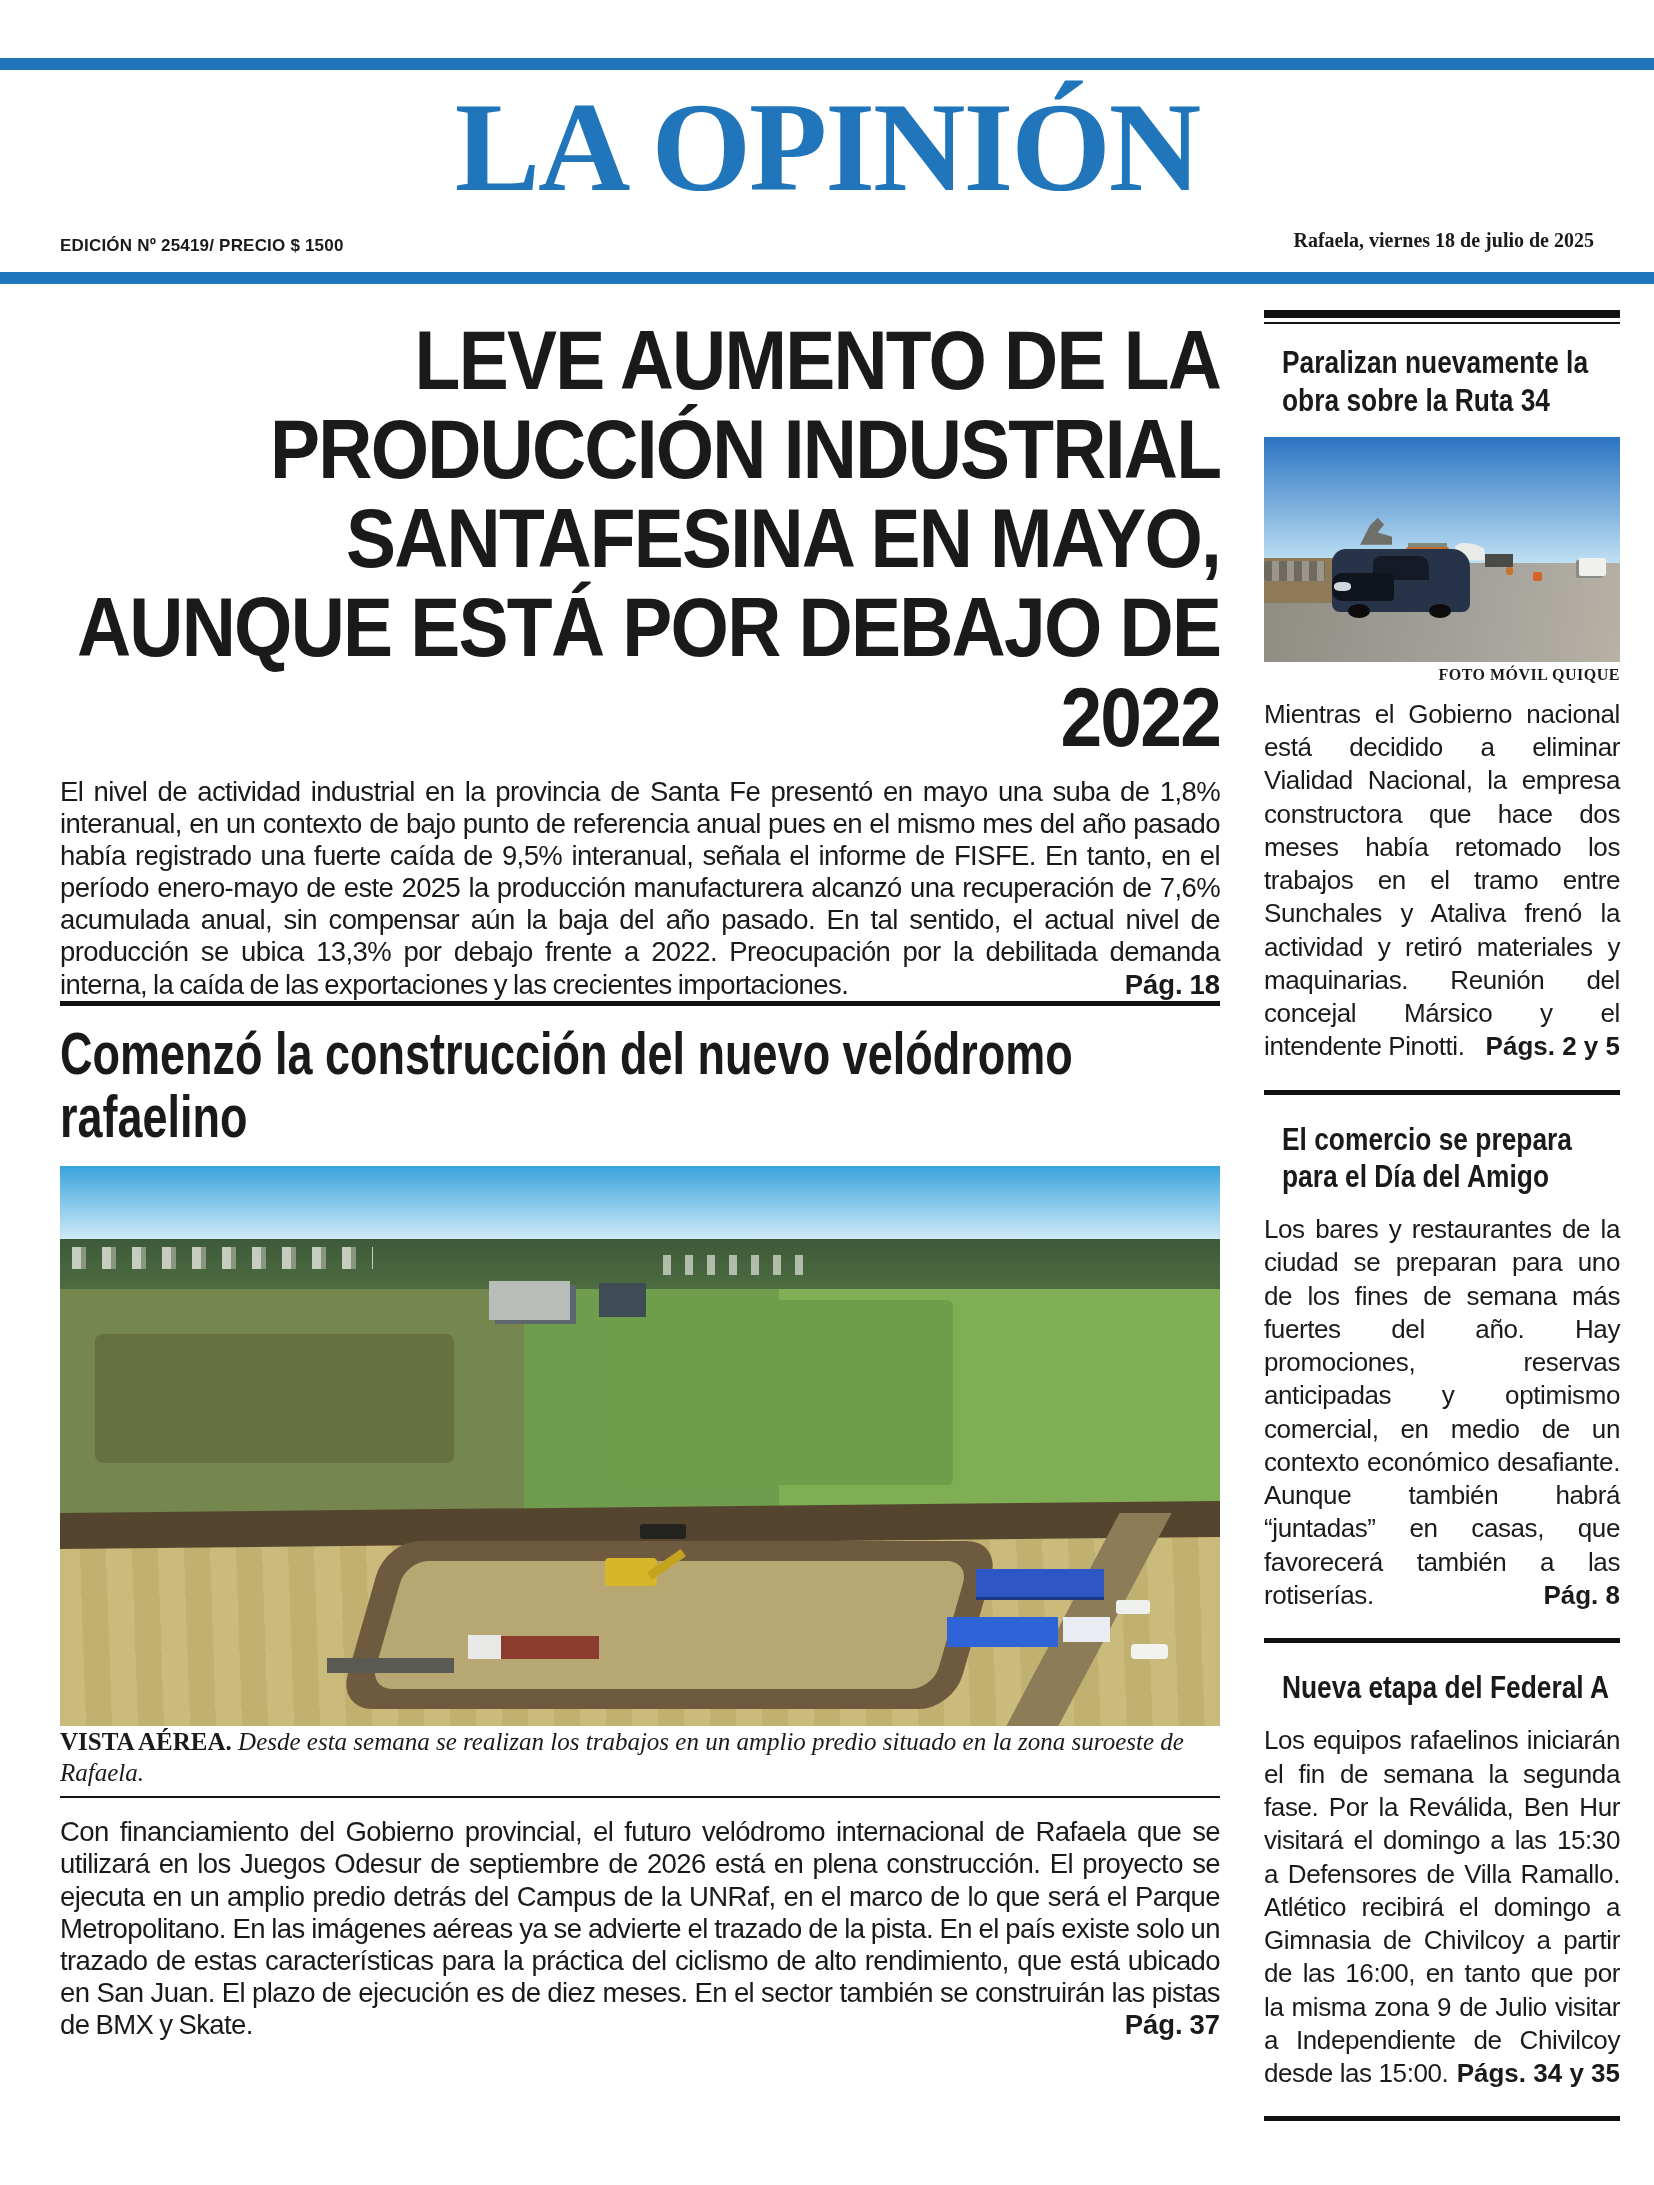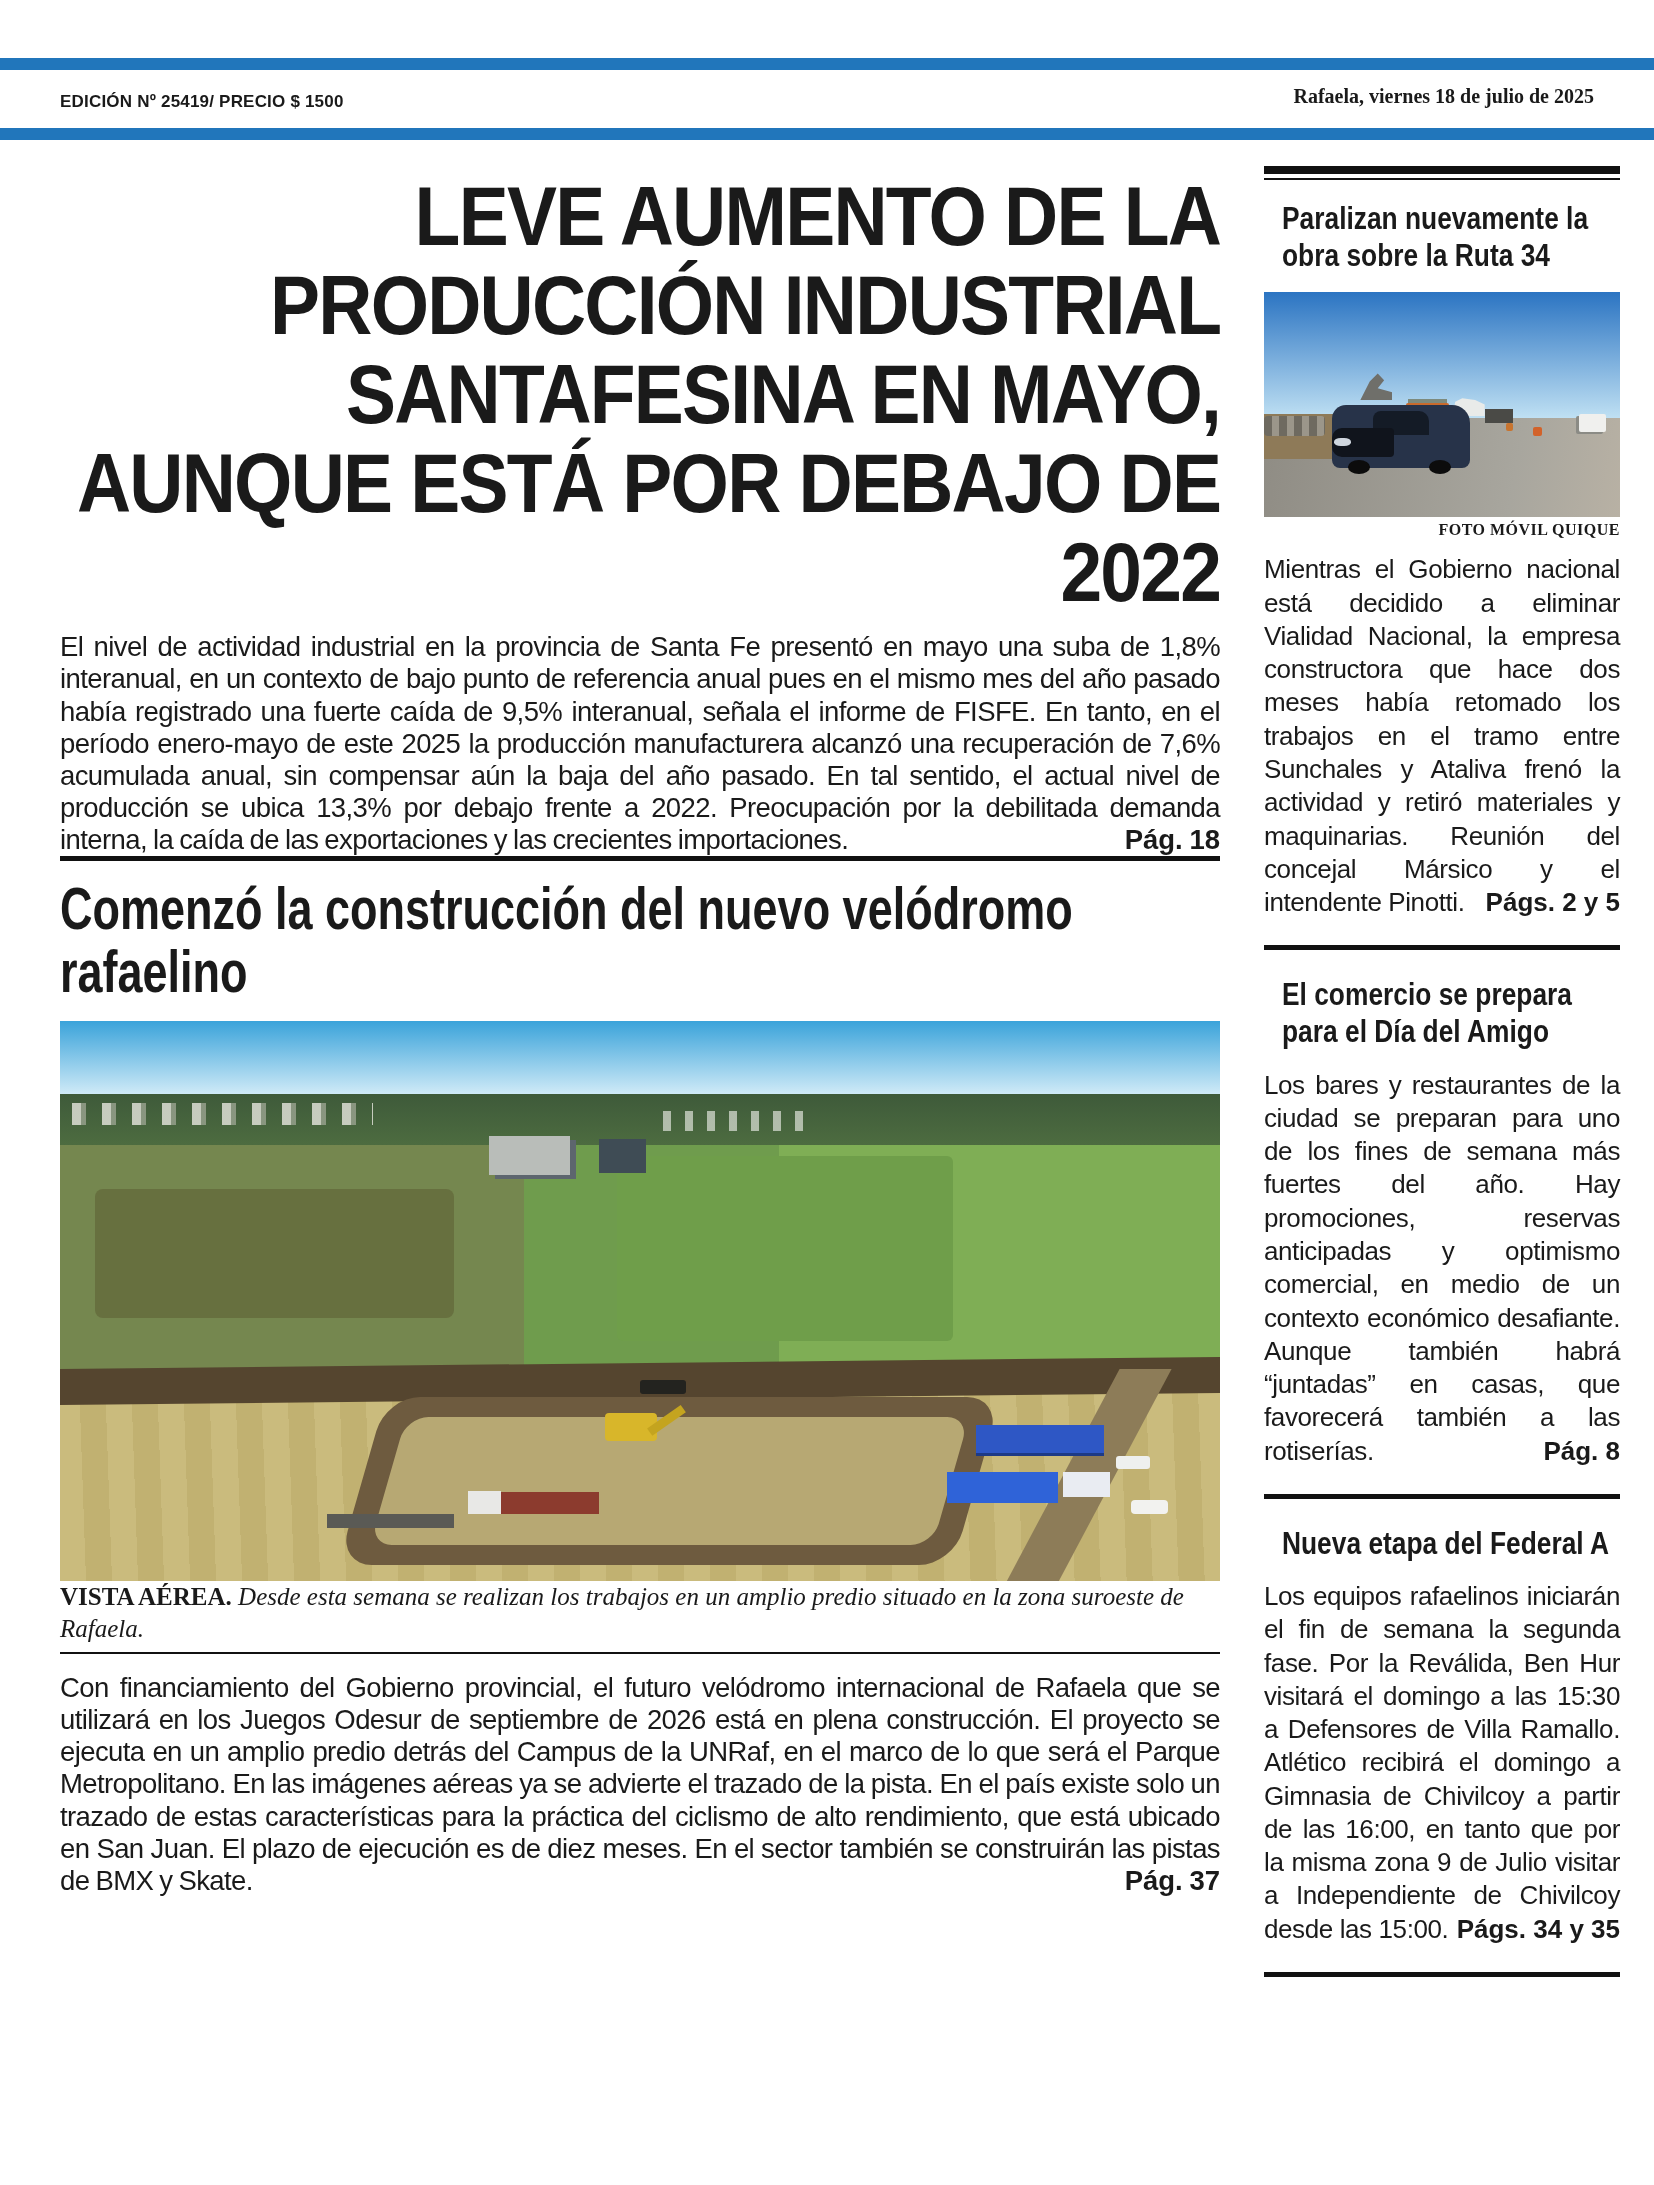--- a/index.html
+++ b/index.html
@@ -135,20 +135,21 @@
   .ps-car-wheel2{position:absolute;right:14%;bottom:-9%;width:16%;height:22%;
     background:#0c0c0c;border-radius:50%;}
   .ps-car-light{position:absolute;left:2%;bottom:34%;width:12%;height:14%;
     background:#cfd6de;border-radius:40%;}
 </style>
 </head>
 <body>
 
 <header class="masthead">
   <div class="rule-blue"></div>
+  <h1 class="mast-title">LA OPINIÓN</h1>
   <div class="mast-info">
     <span class="mast-edition">EDICIÓN Nº 25419/ PRECIO $ 1500</span>
     <span class="mast-dateline">Rafaela, viernes 18 de julio de 2025</span>
   </div>
   <div class="rule-blue"></div>
 </header>
 
 <div class="content">
 
   <div class="col-main">

